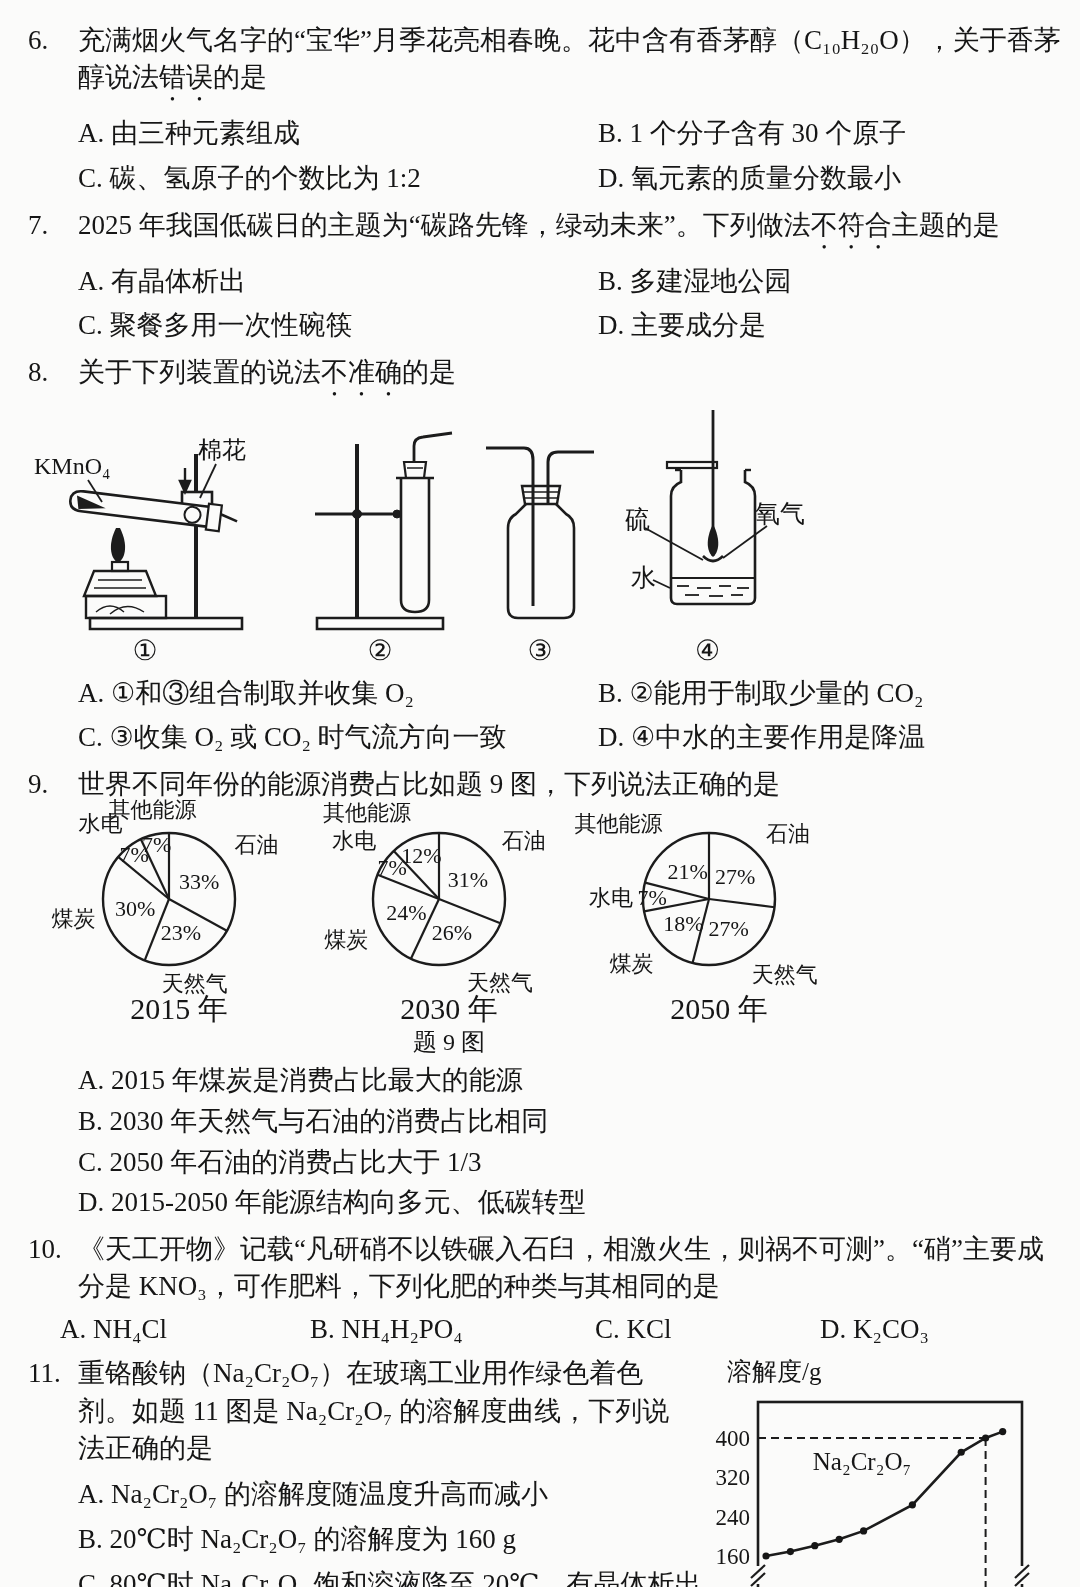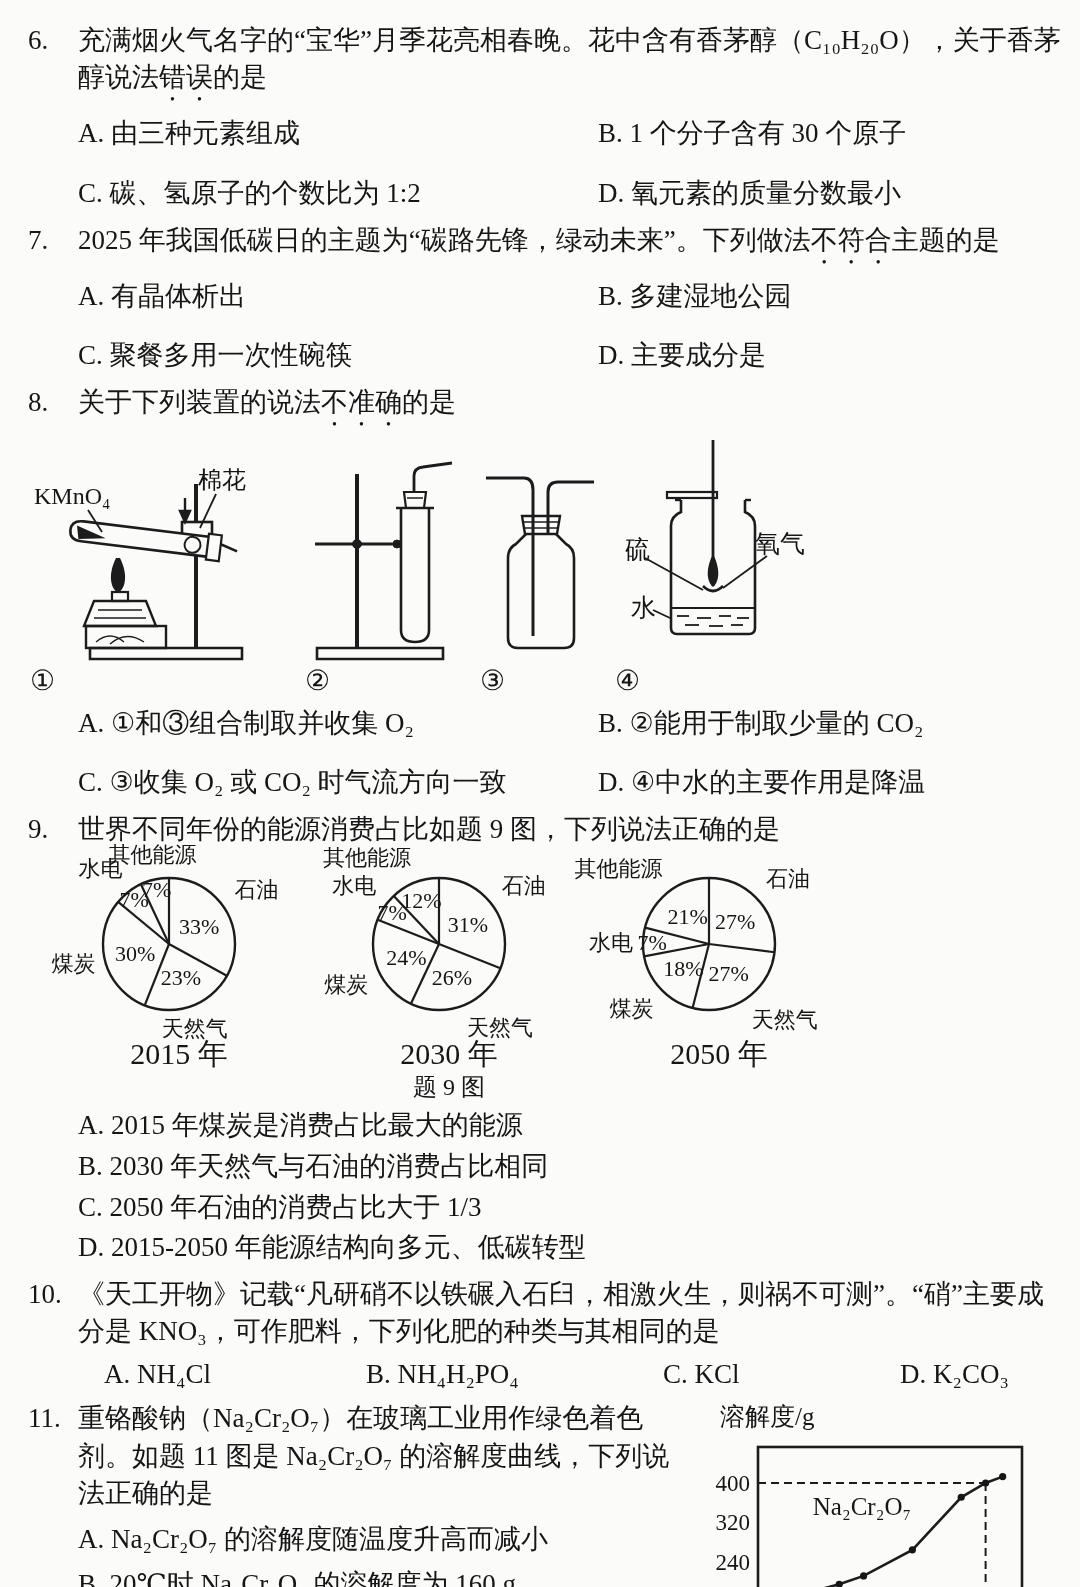--- a/index.html
+++ b/index.html
@@ -8,36 +8,36 @@
     font-family:"Liberation Serif","DejaVu Serif",serif;
     font-size:27px;
   }
   .page{padding:12px 0 8px 0;}
   .q{position:relative; padding-left:78px; padding-right:18px; line-height:1.38; margin-top:10px;}
   .qnum{position:absolute; left:28px; top:0;}
   .emph{
     -webkit-text-emphasis:filled dot; -webkit-text-emphasis-position:under;
     text-emphasis:filled dot; text-emphasis-position:under right;
   }
-  .opts2{display:grid; grid-template-columns:520px 1fr; padding-left:78px; row-gap:24px; margin-top:9px; line-height:1.32;}
+  .opts2{display:grid; grid-template-columns:520px 1fr; padding-left:78px; row-gap:9px; margin-top:9px; line-height:1.32;}
   .opts1 > div{padding-left:78px; margin-top:5px; line-height:1.32;}
-  .opts4{display:grid; grid-template-columns:250px 285px 225px 1fr; padding-left:104px; margin-top:9px;gap:12px;}
+  .opts4{display:grid; grid-template-columns:250px 285px 225px 1fr; padding-left:60px; margin-top:9px;}
   .figrow{display:flex; align-items:flex-end; padding-left:30px; margin-top:4px;}
-  .fig{display:flex; flex-direction:column; align-items:flex-start;}
+  .fig{display:flex; flex-direction:column; align-items:center;}
   .fig .cap{font-size:28px; margin-top:0;}
   .m1{margin-left:45px}.m2{margin-left:25px}.m3{margin-left:15px}
   .pierow{display:flex; padding-left:14px; margin-top:2px;}
   .pie{display:flex; flex-direction:column; align-items:center; width:330px; margin-right:-60px;}
   .pie .cap{margin-top:-2px; font-size:30px;}
   .pie .subcap{font-size:24px; margin-top:-4px;}
   .q11wrap{display:flex; margin-top:10px;}
   .q11left{width:712px;}
   .q11left .opt{padding-left:78px; margin-top:10px; line-height:1.3;}
   .chartcol{width:350px; padding-top:0;}
-  .ylab{font-size:25px; margin-left:8px;}
+  .ylab{font-size:25px; margin-left:15px;}
   svg{overflow:visible; display:block;}
   svg text{font-family:"Liberation Serif","DejaVu Serif",serif;}
 </style>
 </head>
 <body>
 
 <div class="page">
 
   <div class="q">
     <span class="qnum">6.</span><span>充满烟火气名字的“宝华”月季花亮相春晚。花中含有香茅醇（C₁₀H₂₀O），关于香茅醇说法</span><span class="emph">错误</span><span>的是</span>

